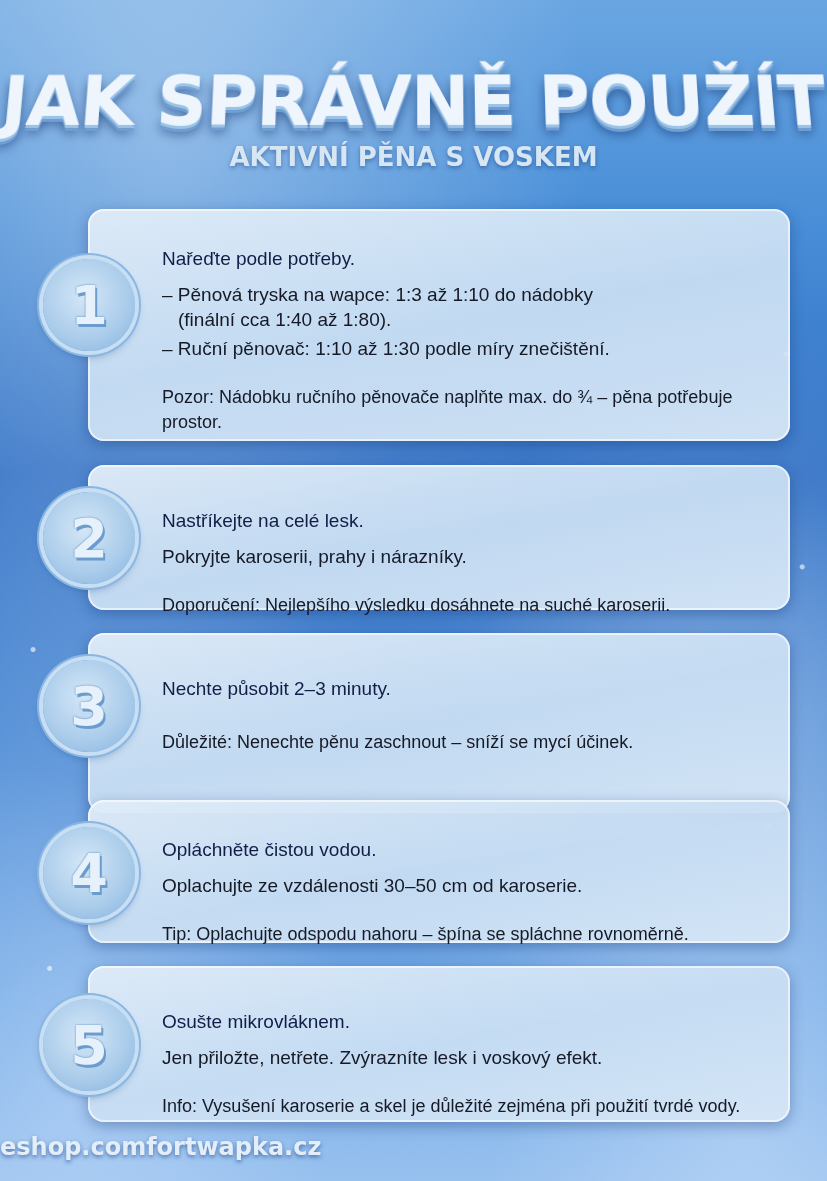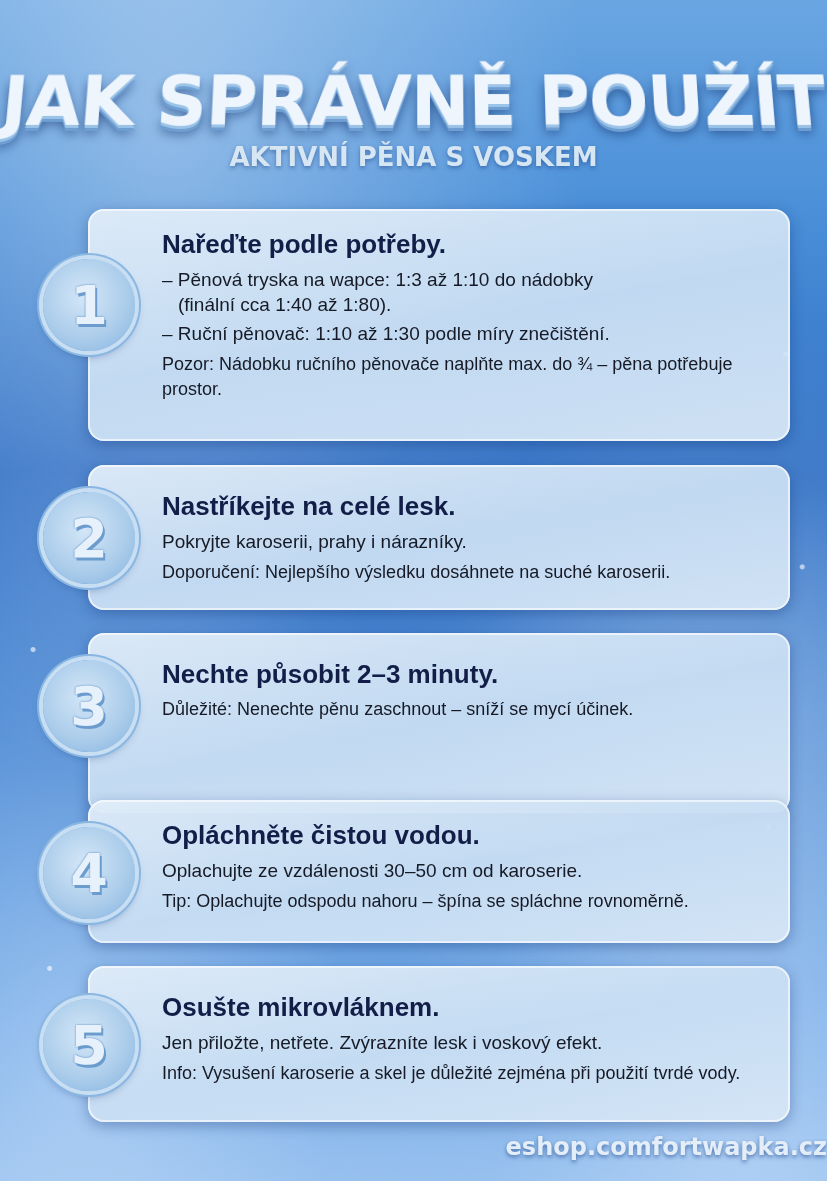--- a/index.html
+++ b/index.html
@@ -49,32 +49,32 @@
     background: radial-gradient(circle at 45% 40%, #d4e7f7 0%, #a9cbea 60%, #7fb0de 100%);
     box-shadow: 0 0 0 4px #c7def3, 0 0 0 6px #8ab7e2, 0 4px 10px rgba(10,40,110,0.5);
     display: flex; align-items: center; justify-content: center;
     z-index: 2;
   }
   .badge span {
     font-family: "DejaVu Sans", sans-serif; font-weight: bold; font-size: 54px;
     color: #e6f1fb; text-shadow: 2px 3px 0 #6c9cce, 0 0 2px #3f73b2;
   }
   .h {
-    font-family: "Liberation Sans", sans-serif; font-weight: bold;
-    font-size: 26px; color: #121e48; margin: 0 0 6px 0; line-height: 34px;
+    font-family: "Liberation Sans", sans-serif; font-weight: normal;
+    font-size: 19px; color: #121e48; margin: 15px 0 6px 0; line-height: 34px;
   }
   .p {
     font-family: "Liberation Sans", sans-serif; font-size: 19px; color: #161a26;
     line-height: 25px; margin: 0;
   }
-  .p.small { font-size: 18px; margin-top: 6px; }
+  .p.small { font-size: 18px; margin-top: 24px; }
   .p b { font-weight: normal; }
   .indent { padding-left: 16px; }
   .footer {
-    position: absolute; top: 1133px; left: 0; width: 827px; text-align: right;
+    position: absolute; top: 1133px; left: 0; width: 827px; text-align: left;
     font-family: "DejaVu Sans", sans-serif; font-weight: bold; font-size: 24px;
     color: #e3eef9; text-shadow: 0 2px 4px rgba(20,60,130,0.6);
   }
 </style>
 </head>
 <body>
 
 <div class="frost"></div>
 
 <div class="title-wrap">

